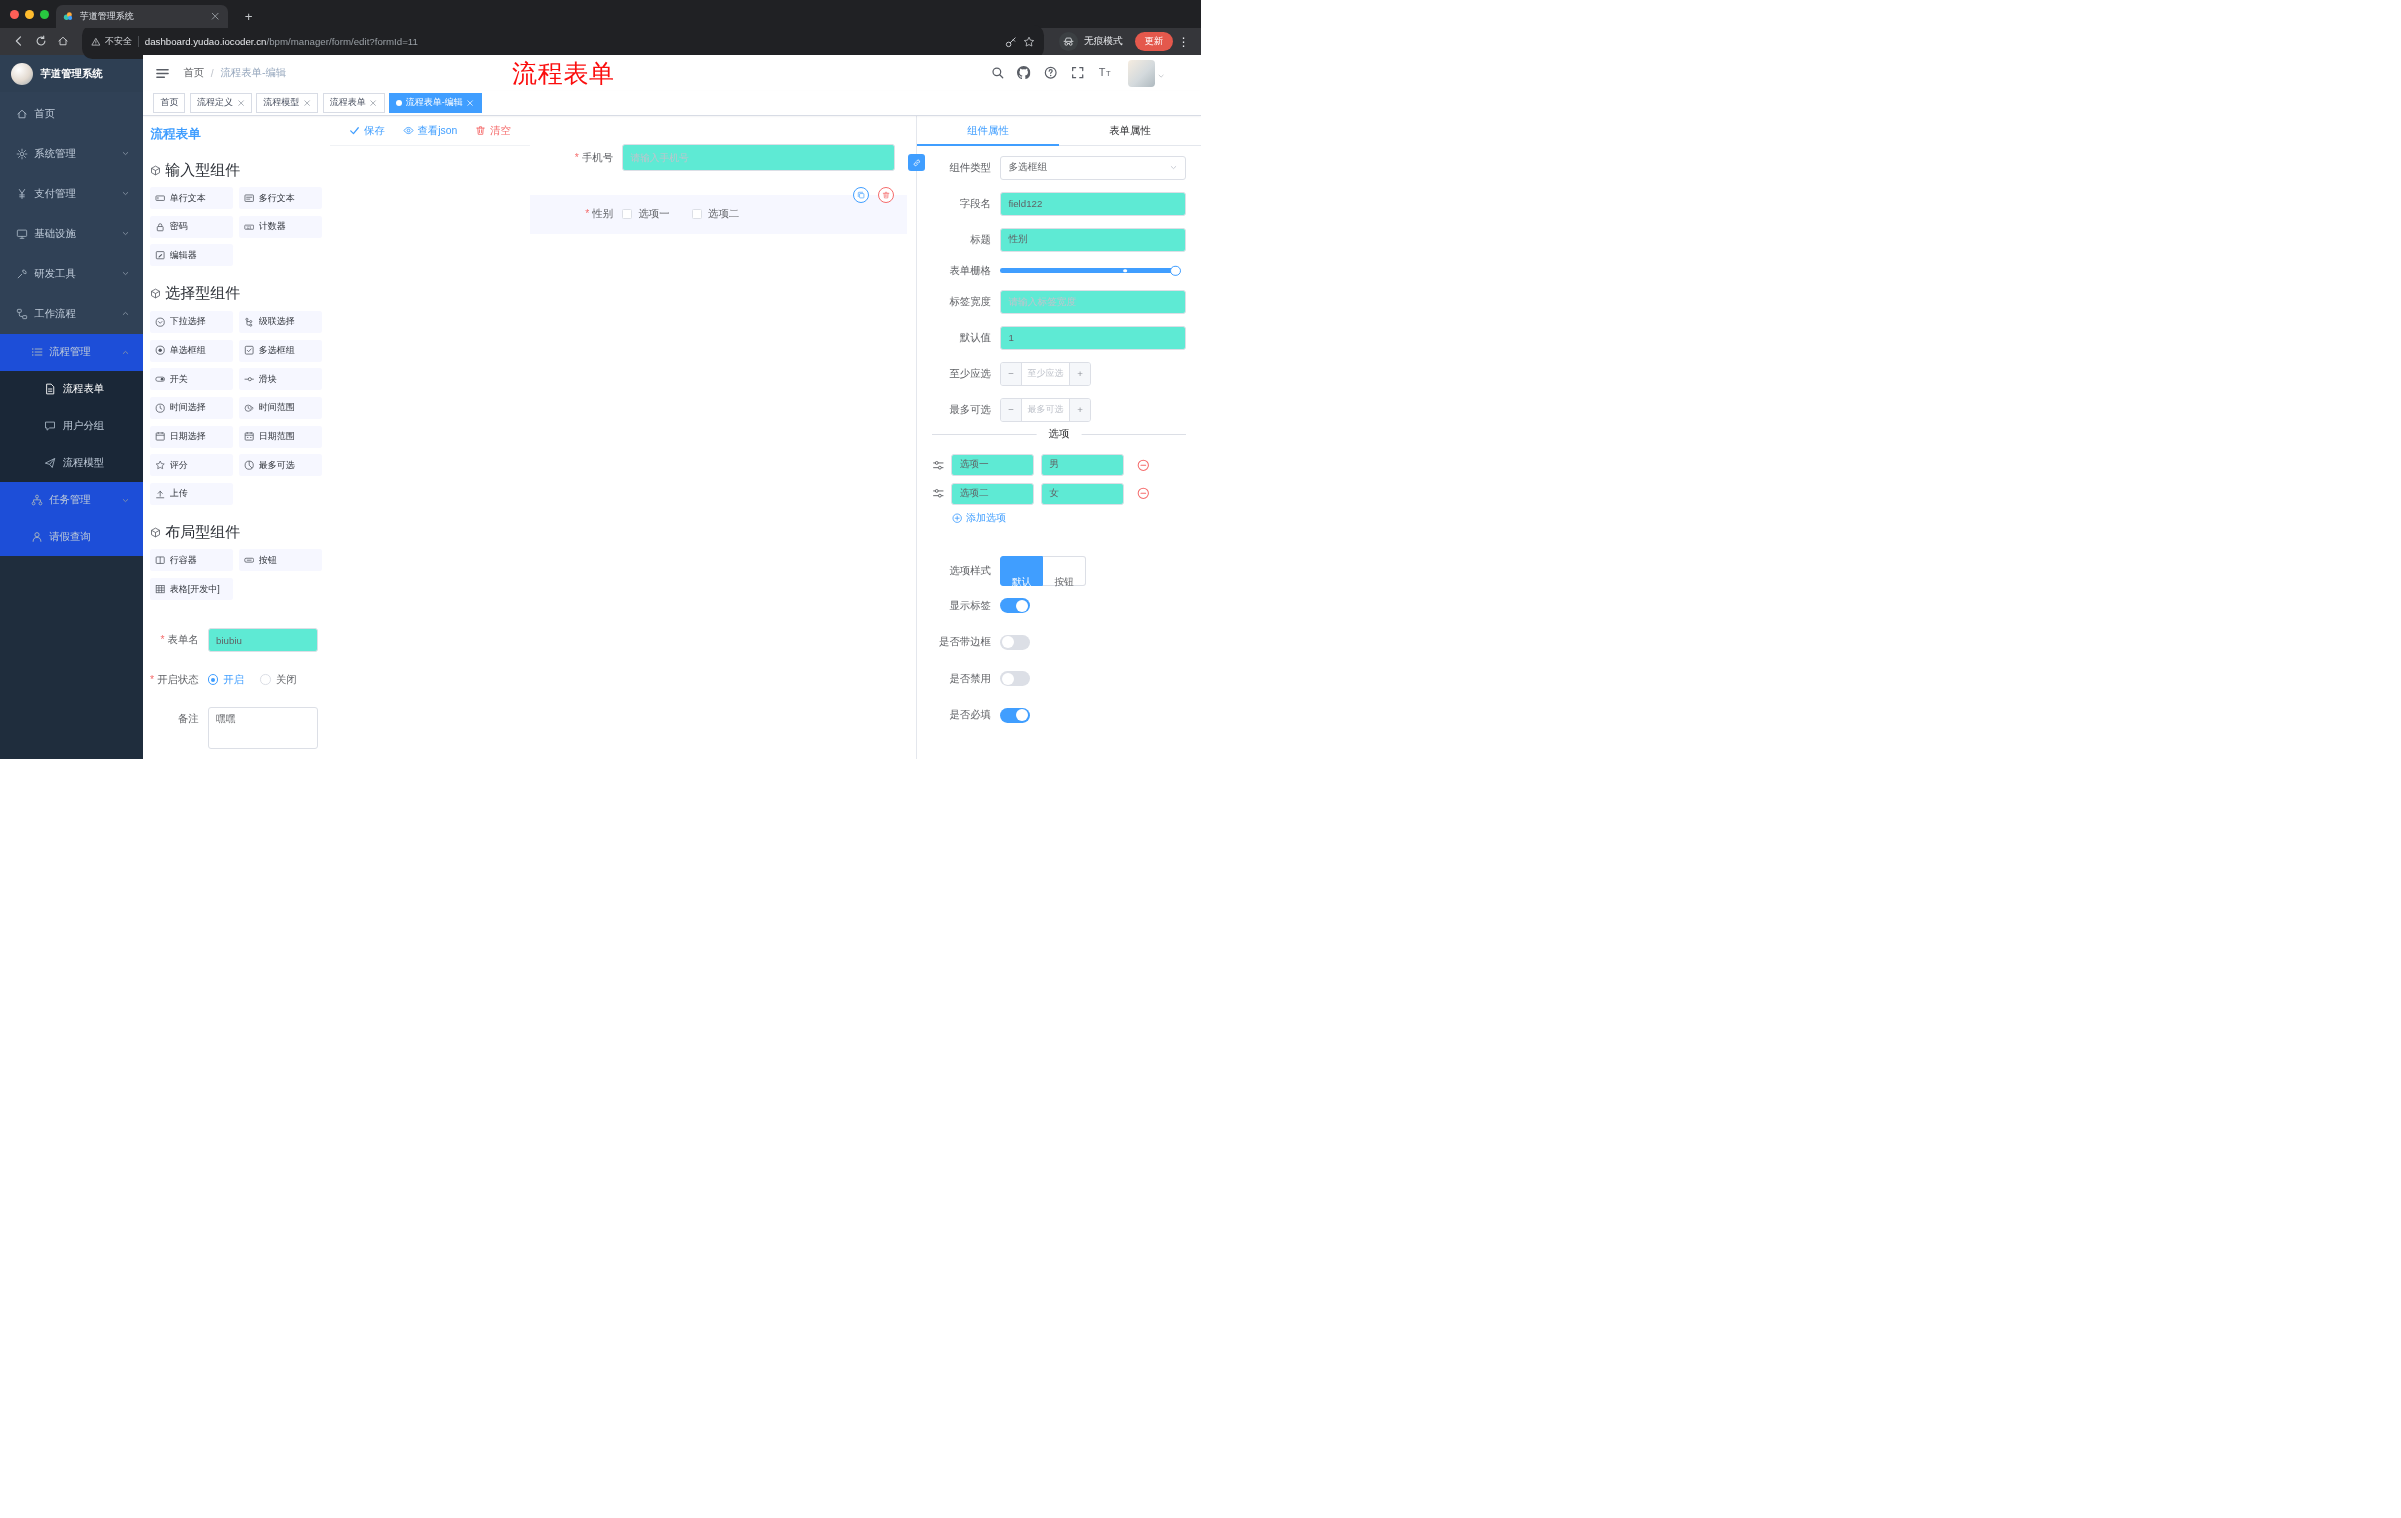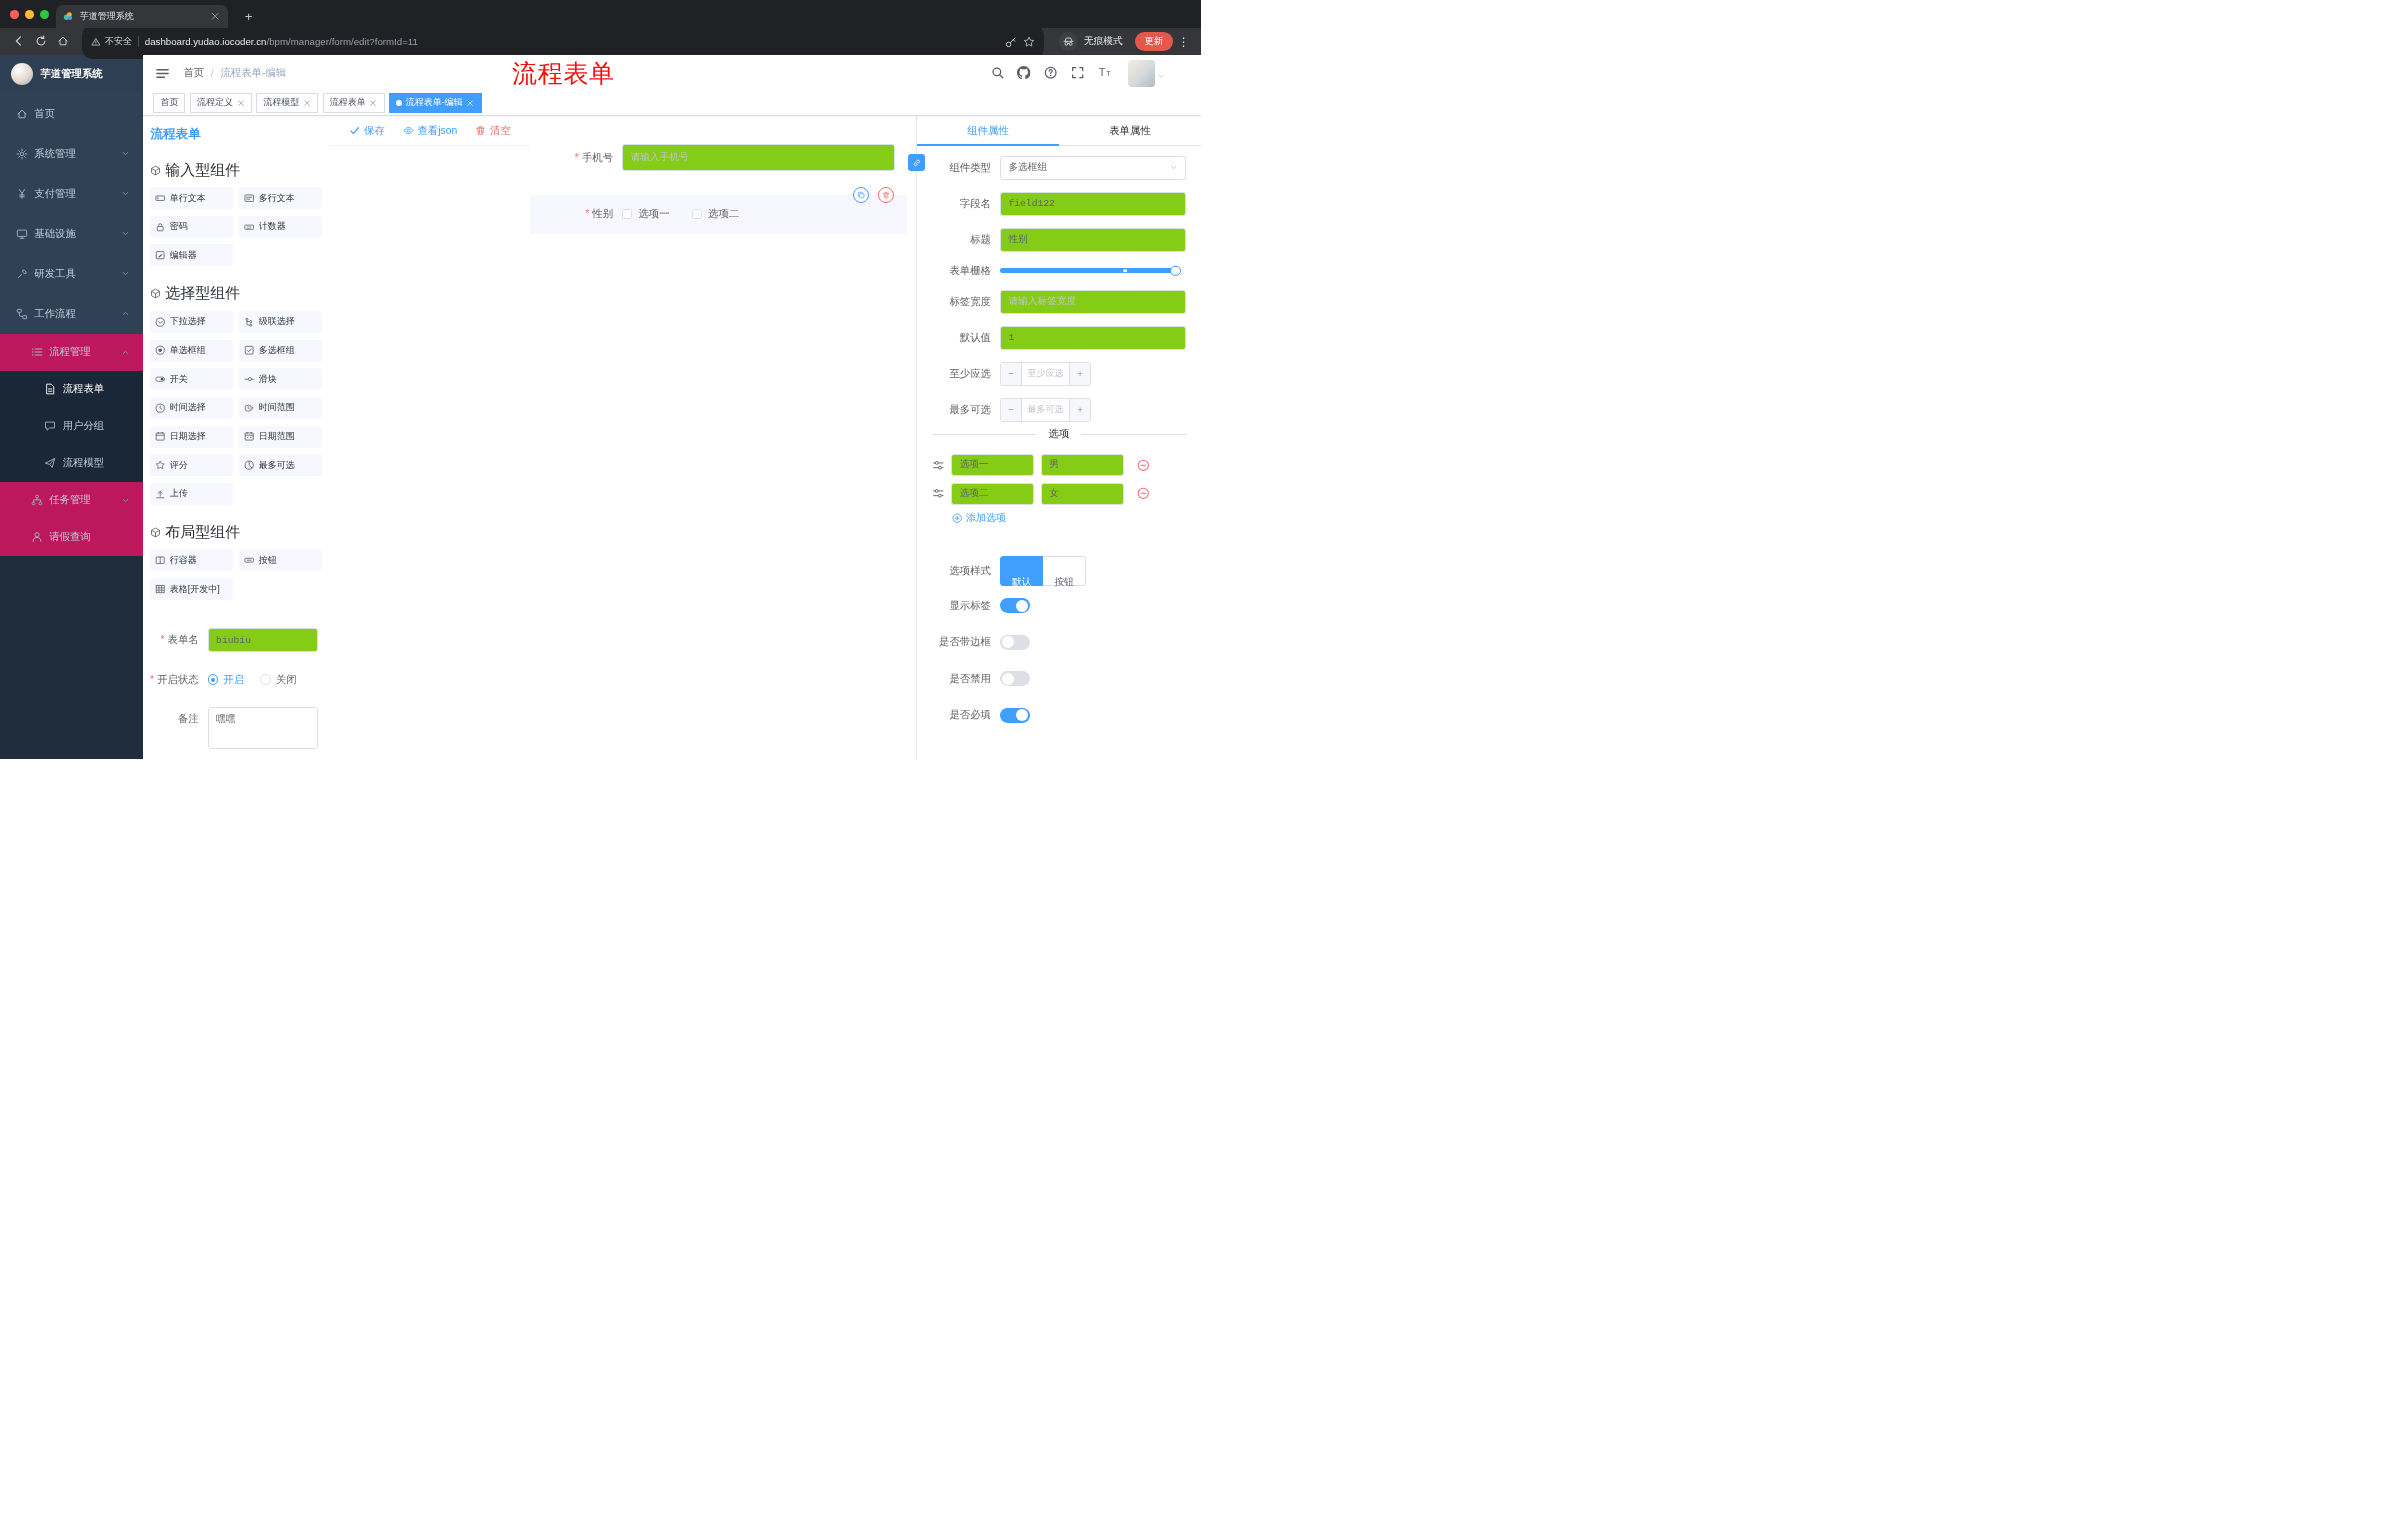--- a/index.html
+++ b/index.html
@@ -42,21 +42,21 @@
   .logo-row{height:37px;flex:none;display:flex;align-items:center;gap:7.4px;padding:0 9px 0 11px;background:#2e3f53;}
   .avatar-s{width:22px;height:22px;border-radius:50%;background:radial-gradient(circle at 35% 30%,#ffffff,#e3dad0 55%,#9aa5ad);flex:none;}
   .logo-text{color:#fff;font-size:10.4px;font-weight:700;white-space:nowrap;}
   .menu{padding-top:1.5px;}
   .mi{display:flex;align-items:center;gap:6.7px;font-size:10.4px;color:#bfcbd9;cursor:pointer;white-space:nowrap;}
   .mi .mic{width:12px;height:12px;flex:none;color:#a3b1c0;}
   .mi .chev{margin-left:auto;width:9px;height:9px;color:#8a97a6;flex:none;}
   .l1{height:40px;padding:0 13.4px 0 15.6px;}
   .l2{height:37px;padding:0 13.4px 0 30.5px;}
   .l3{height:37px;padding:0 13.4px 0 44px;}
-  .submenu{background:#be185d;}
+  .submenu{background:#1d4ed8;}
   .deep{background:#1a2737;}
   .mi.active,.mi.active .mic{color:#ffffff;}
   .side-fill{flex:1;background:#1f2d3d;}
 
   .main{flex:1;display:flex;flex-direction:column;min-width:0;background:#fff;}
 
   
   .navbar{height:36px;flex:none;display:flex;align-items:center;padding:0 36px 0 12px;position:relative;background:#fff;}
   .burger{width:15px;height:15px;color:#5a5e66;cursor:pointer;}
   .crumbs{margin-left:13.4px;font-size:10.4px;display:flex;gap:6.7px;align-items:center;}
@@ -89,21 +89,21 @@
   .sec-head:first-of-type{margin-top:12px;}
   .sec-head .ic{width:11px;height:11px;color:#4a4f57;}
   .grid{display:flex;flex-wrap:wrap;gap:6.7px 6px;}
   .comp{width:83px;height:22px;display:flex;align-items:center;gap:4.5px;padding:0 5.2px;background:#f6f7ff;border-radius:2.2px;font-size:9px;color:#30343b;cursor:move;}
   .comp .ic{width:10.4px;height:10.4px;flex:none;color:#50555e;}
   .comp span{white-space:nowrap;overflow:hidden;}
   .pal-form{margin-top:28px;font-size:10.4px;color:#606266;}
   .pf-row{display:flex;margin-bottom:15.6px;align-items:flex-start;}
   .pf-label{width:58px;flex:none;text-align:right;padding-right:9px;line-height:24px;white-space:nowrap;}
   .req::before{content:"*";color:#f56c6c;margin-right:3px;}
-  .el-input{height:24px;border:0.7px solid #dcdfe6;border-radius:3px;padding:0 7.4px;font-size:9.7px;color:#606266;background:#84cc16;outline:none;width:100%;font-family:Liberation Mono, monospace;}
+  .el-input{height:24px;border:0.7px solid #dcdfe6;border-radius:3px;padding:0 7.4px;font-size:9.7px;color:#606266;background:#5eead4;outline:none;width:100%;font-family:Liberation Sans, sans-serif;}
   .el-input::placeholder{color:#c0c4cc;}
   .pf-ctl{width:110px;}
   .radio-line{display:flex;align-items:center;gap:16.3px;line-height:24px;}
   .radio{display:flex;align-items:center;gap:5.2px;cursor:pointer;}
   .rdot{width:10.4px;height:10.4px;border-radius:50%;border:0.7px solid #dcdfe6;background:#fff;position:relative;flex:none;}
   .radio.sel .rdot{border-color:#409eff;}
   .radio.sel .rdot::after{content:"";position:absolute;left:2.2px;top:2.2px;width:4.5px;height:4.5px;border-radius:50%;background:#409eff;}
   .radio.sel span{color:#409eff;}
   .el-area{width:100%;height:42px;border:0.7px solid #dcdfe6;border-radius:3px;padding:4.5px 7.4px;font-size:9.7px;color:#606266;resize:none;font-family:inherit;outline:none;}
 

